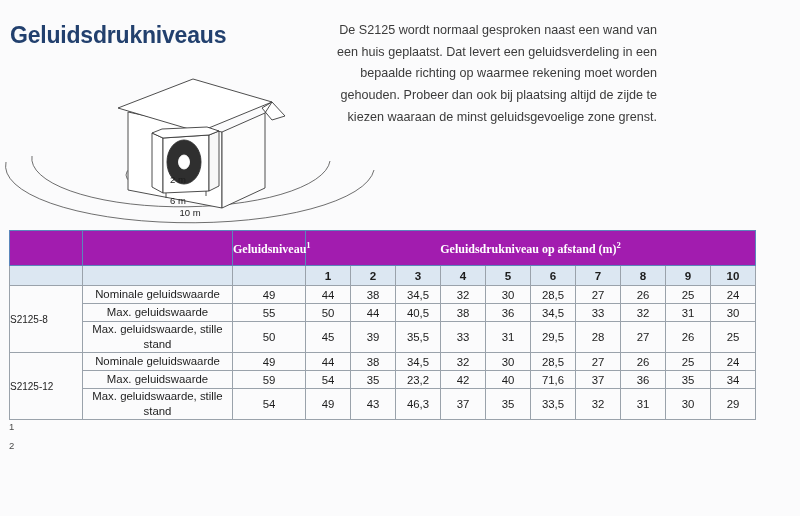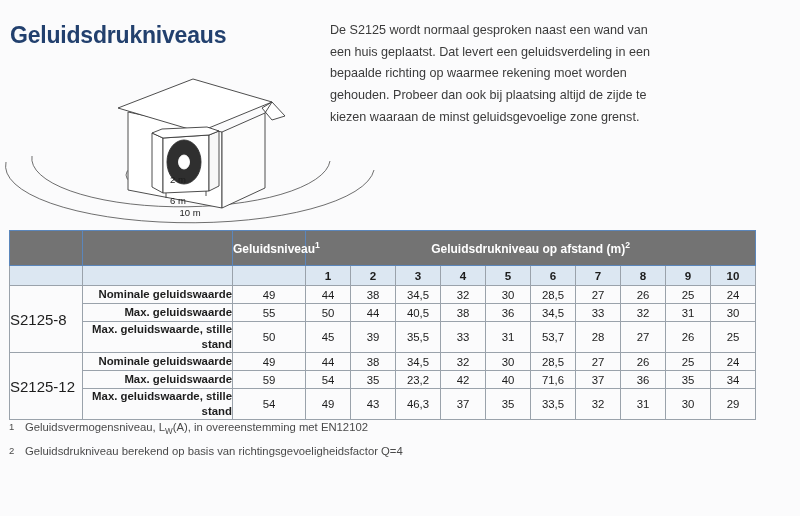--- a/index.html
+++ b/index.html
@@ -24,20 +24,21 @@
     box-sizing: border-box;
   }
   .left-col {
     width: 382px;
     position: relative;
   }
   .right-col {
     width: 418px;
     padding: 20px 22px 0 8px;
     box-sizing: border-box;
+    text-align: right;
   }
 
   .page-title {
     position: absolute;
     left: 10px;
     top: 22px;
     font-size: 23px;
     font-weight: 700;
     color: #22406e;
     letter-spacing: -0.2px;
@@ -71,54 +72,54 @@
     width: 745px;
     table-layout: fixed;
     font-size: 11.2px;
   }
   table.spl th, table.spl td {
     border: 1px solid #9aa2ab;
     padding: 0;
     vertical-align: middle;
   }
   thead tr.hdr-main th {
-    background: #737373;
+    background: #a21caf;
     color: #ffffff;
     font-weight: 700;
     font-size: 12px;
     height: 34px;
     text-align: center;
     line-height: 1.25;
     border-color: #5b86bb;
+    font-family: Liberation Serif, serif;
   }
   thead tr.hdr-sub th {
     background: #dce7f2;
     color: #1d1d1d;
     font-weight: 700;
     font-size: 11.6px;
     height: 19px;
     text-align: center;
   }
   thead tr.hdr-sub th.blank {
     background: #dce7f2;
   }
   td.model {
     padding-left: 6px;
-    font-size: 15px;
+    font-size: 10px;
     color: #1d1d1d;
     vertical-align: top;
     padding-top: 4px;
   }
   td.desc {
     padding: 3px 4px 3px 6px;
     font-size: 11.4px;
     color: #1d1d1d;
     line-height: 1.28;
-    text-align: right;
-    font-weight: bold;
+    text-align: center;
   }
   td.num {
     text-align: center;
     font-size: 11.4px;
     color: #1d1d1d;
     vertical-align: top;
     padding-top: 3px;
   }
   tr.r1 td, tr.r2 td { height: 17px; }
   tr.r3 td { height: 30px; }
@@ -282,21 +283,21 @@
         <td class="num">30</td>
       </tr>
       <tr class="r3">
         <td class="desc">Max. geluidswaarde, stille stand</td>
         <td class="num">50</td>
         <td class="num">45</td>
         <td class="num">39</td>
         <td class="num">35,5</td>
         <td class="num">33</td>
         <td class="num">31</td>
-        <td class="num">53,7</td>
+        <td class="num">29,5</td>
         <td class="num">28</td>
         <td class="num">27</td>
         <td class="num">26</td>
         <td class="num">25</td>
       </tr>
 
       <tr class="r1">
         <td class="model" rowspan="3">S2125-12</td>
         <td class="desc">Nominale geluidswaarde</td>
         <td class="num">49</td>
@@ -339,19 +340,17 @@
         <td class="num">30</td>
         <td class="num">29</td>
       </tr>
     </tbody>
   </table>
 </div>
 
 <div class="footnotes">
   <div class="fn">
     <span class="marker">1</span>
-    <span><span>Geluidsvermogensniveau, L</span><sub class="ssub">W</sub><span>(A), in overeenstemming met EN12102</span></span>
   </div>
   <div class="fn">
     <span class="marker">2</span>
-    <span><span>Geluidsdrukniveau berekend op basis van richtingsgevoeligheidsfactor Q=4</span><sub class="ssub"></sub><span></span></span>
   </div>
 </div>
 
 </body></html>

